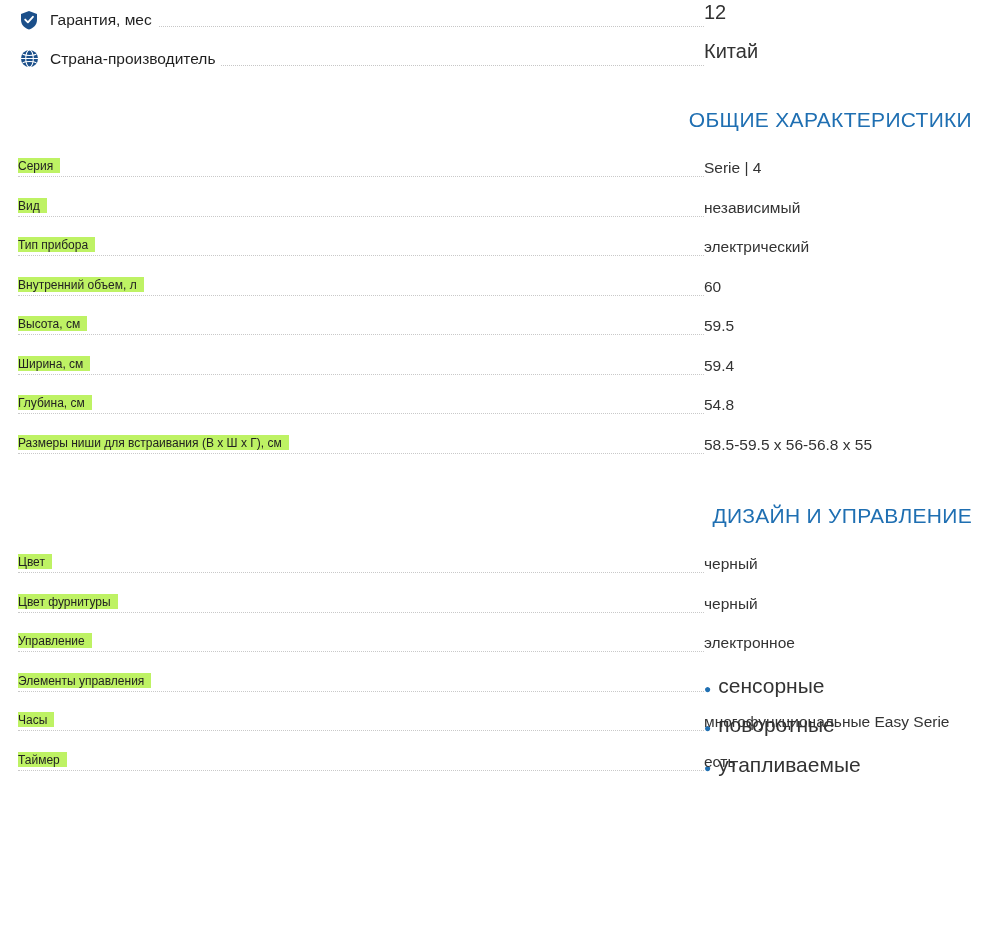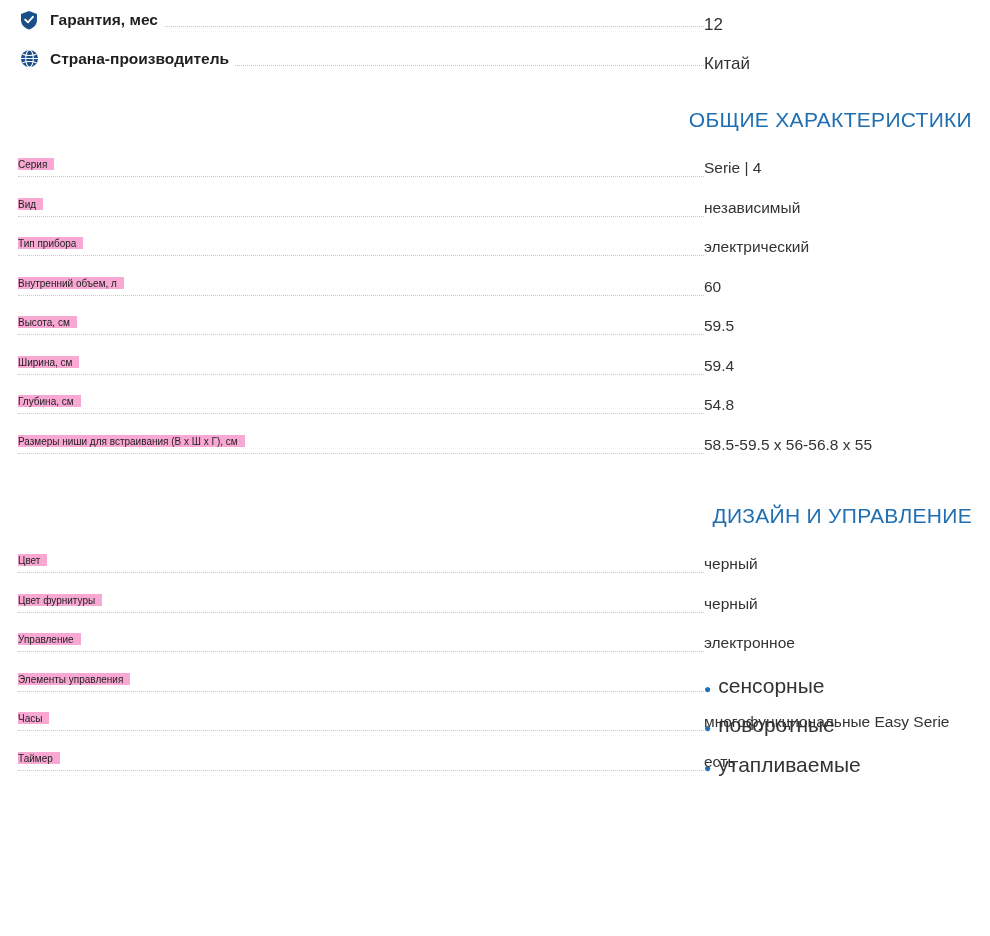--- a/index.html
+++ b/index.html
@@ -39,41 +39,41 @@
     flex: 0 0 22px;
     width: 22px;
     height: 22px;
     margin-right: 10px;
     display: flex;
     align-items: center;
     justify-content: center;
   }
   .icon-row .lbl {
     font-size: 15.5px;
-    font-weight: bold;
+    font-weight: normal;
     color: #1f1f1f;
     background: #fff;
     padding-right: 6px;
     position: relative;
     z-index: 2;
     white-space: nowrap;
   }
   .icon-row .dots {
     position: absolute;
     left: 32px;
     right: 0;
     bottom: 12px;
     border-bottom: 1px dotted #c7c7c7;
     z-index: 1;
   }
   .icon-row .val {
     flex: 1 1 auto;
-    font-size: 17px;
+    font-size: 20px;
     color: #333;
-    padding-top: 15px;
+    padding-top: 1px;
   }
 
   
   .section-title {
     font-size: 21px;
     color: #1f6fb2;
     letter-spacing: 0.3px;
     text-transform: uppercase;
     font-weight: normal;
     margin: 0;
@@ -88,23 +88,23 @@
     height: 39.5px;
   }
   .spec-row .name-cell {
     flex: 0 0 686px;
     position: relative;
     height: 100%;
     display: flex;
     align-items: flex-start;
   }
   .spec-row .name {
-    font-size: 10px;
+    font-size: 12px;
     color: #222;
-    background: #f9a8d4;
+    background: #bef264;
     padding-right: 7px;
     position: relative;
     z-index: 2;
     white-space: nowrap;
     padding-top: 1px;
   }
   .spec-row .dots {
     position: absolute;
     left: 0;
     right: 0;

